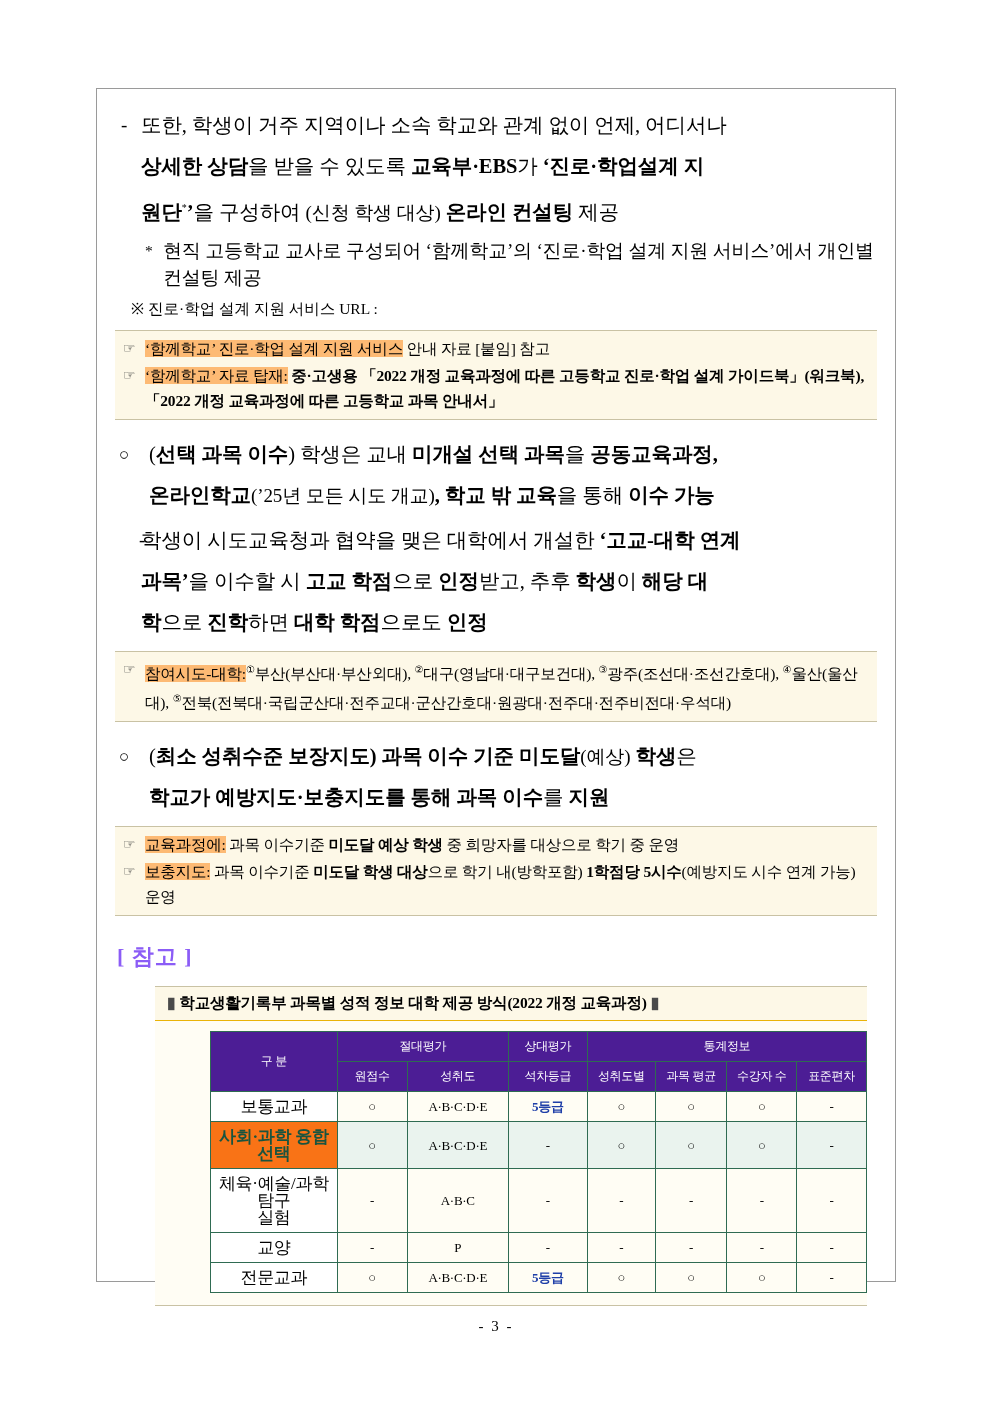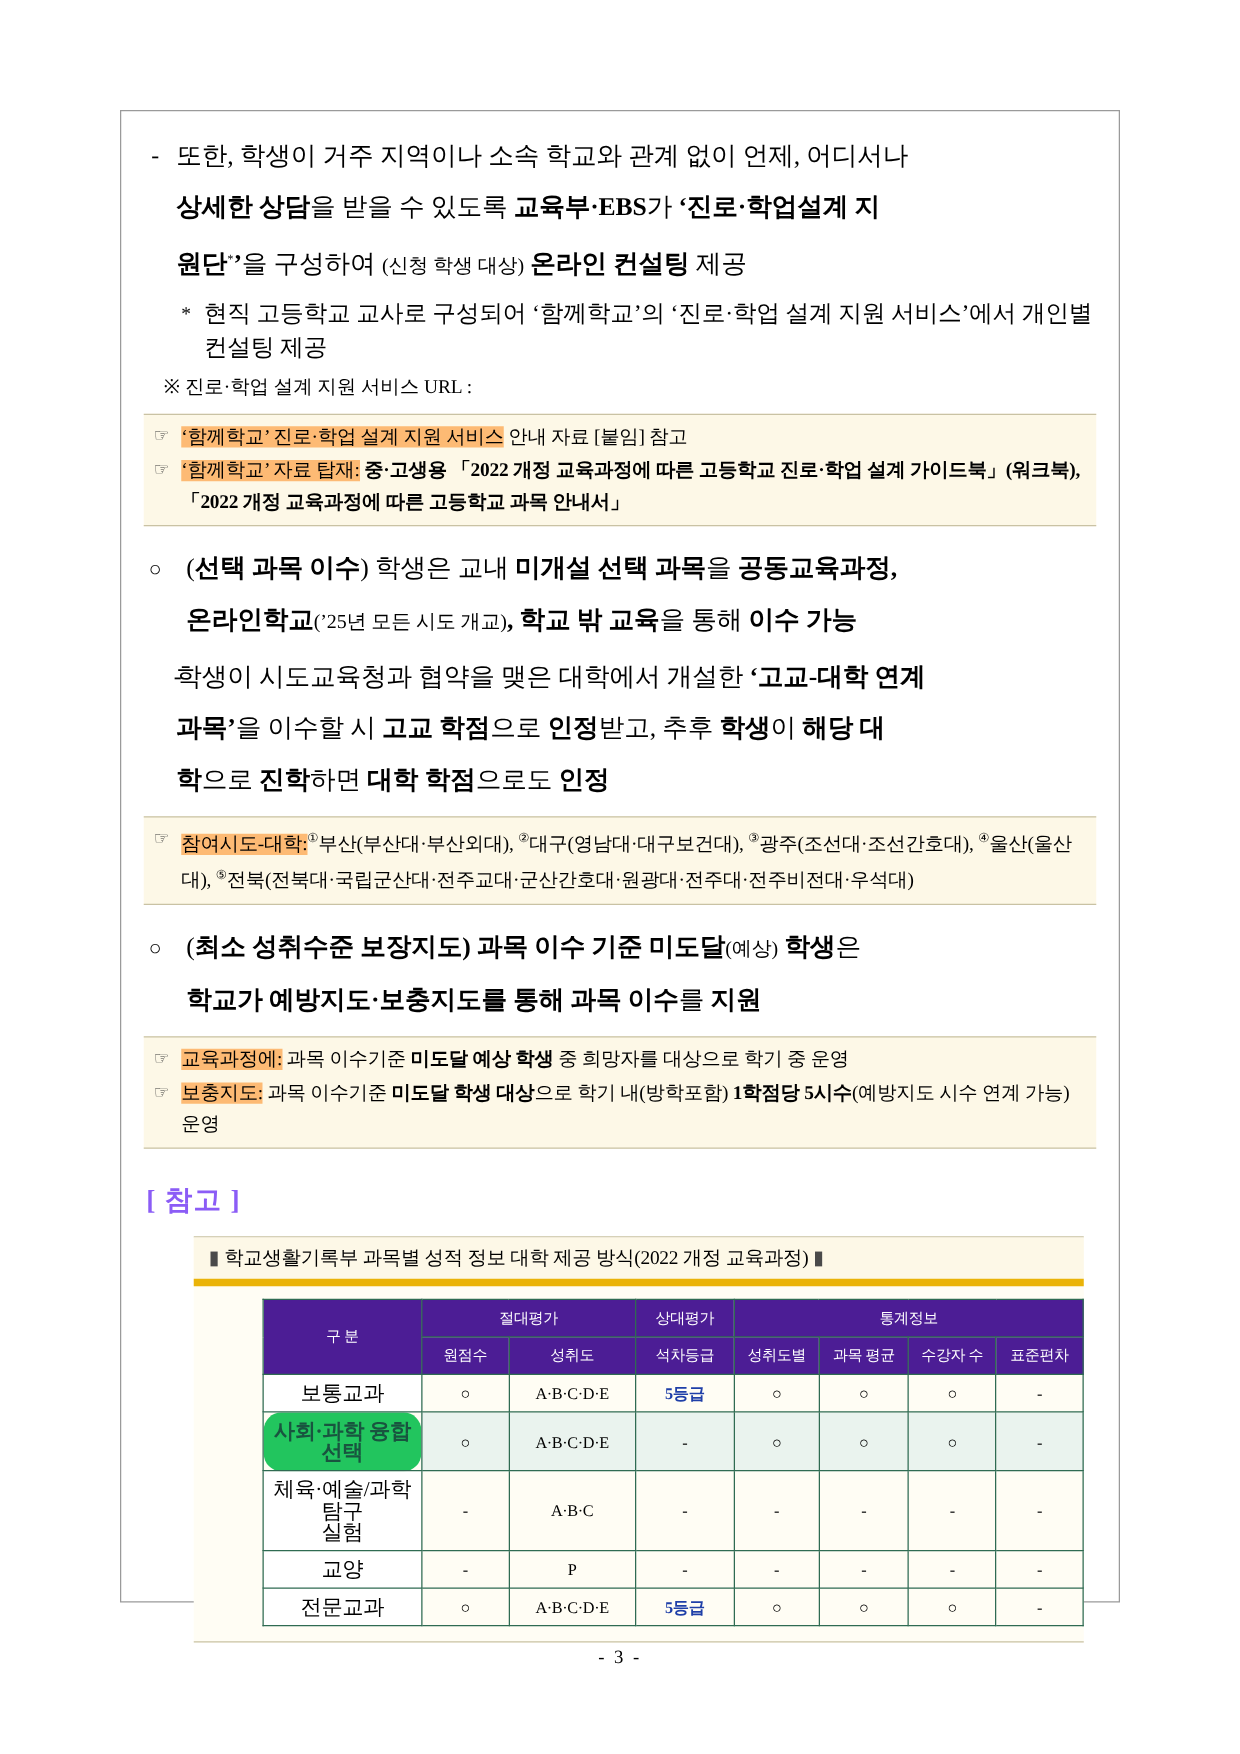--- a/index.html
+++ b/index.html
@@ -53,21 +53,21 @@
     box-sizing: border-box;
   }
   .big-text {
     font-size: 20.5px;
     line-height: 41px;
     letter-spacing: -0.1px;
     text-align: justify;
     flex: 1;
   }
   .b { font-weight: bold; }
-  .sm { font-size: 16px; }
+  .sm { font-size: 19px; }
 
   
   .star-note {
     display: flex;
     margin-top: 4px;
     padding-left: 30px;
   }
   .star-mark {
     width: 18px;
     flex: none;
@@ -140,24 +140,24 @@
 
   
   .table-wrap {
     margin-top: 14px;
     margin-left: 40px;
     width: 712px;
   }
   .table-title {
     background: #fdf8e7;
     font-size: 15.5px;
-    font-weight: normal;
+    font-weight: bold;
     padding: 6px 8px;
     letter-spacing: -0.2px;
-    border-bottom: 6px solid #eab308;
+    border-bottom: 1px solid #eab308;
   }
   .table-title .bar { color: #4a4a4a; margin: 0 4px; }
   table.grade {
     border-collapse: collapse;
     margin: 10px 0 0 55px;
     font-size: 13px;
   }
   table.grade th, table.grade td {
     border: 1px solid #2f6b52;
     text-align: center;
@@ -175,22 +175,21 @@
   table.grade td.rowhead {
     background: #ffffff;
     font-size: 17px;
   }
   table.grade tr.hl-row td {
     background: #eaf3ee;
   }
   table.grade tr.hl-row td.rowhead {
     color: #19543f;
     font-weight: bold;
-    background: #22c55e;
-    border-radius: 14px;
+    background: #f97316;
   }
   .blue-b {
     color: #1f3fa8;
     font-weight: bold;
   }
   .table-block {
     background: #fffdf4;
     border-top: 1px solid #c9c2a4;
     border-bottom: 1px solid #c9c2a4;
     padding-bottom: 12px;

